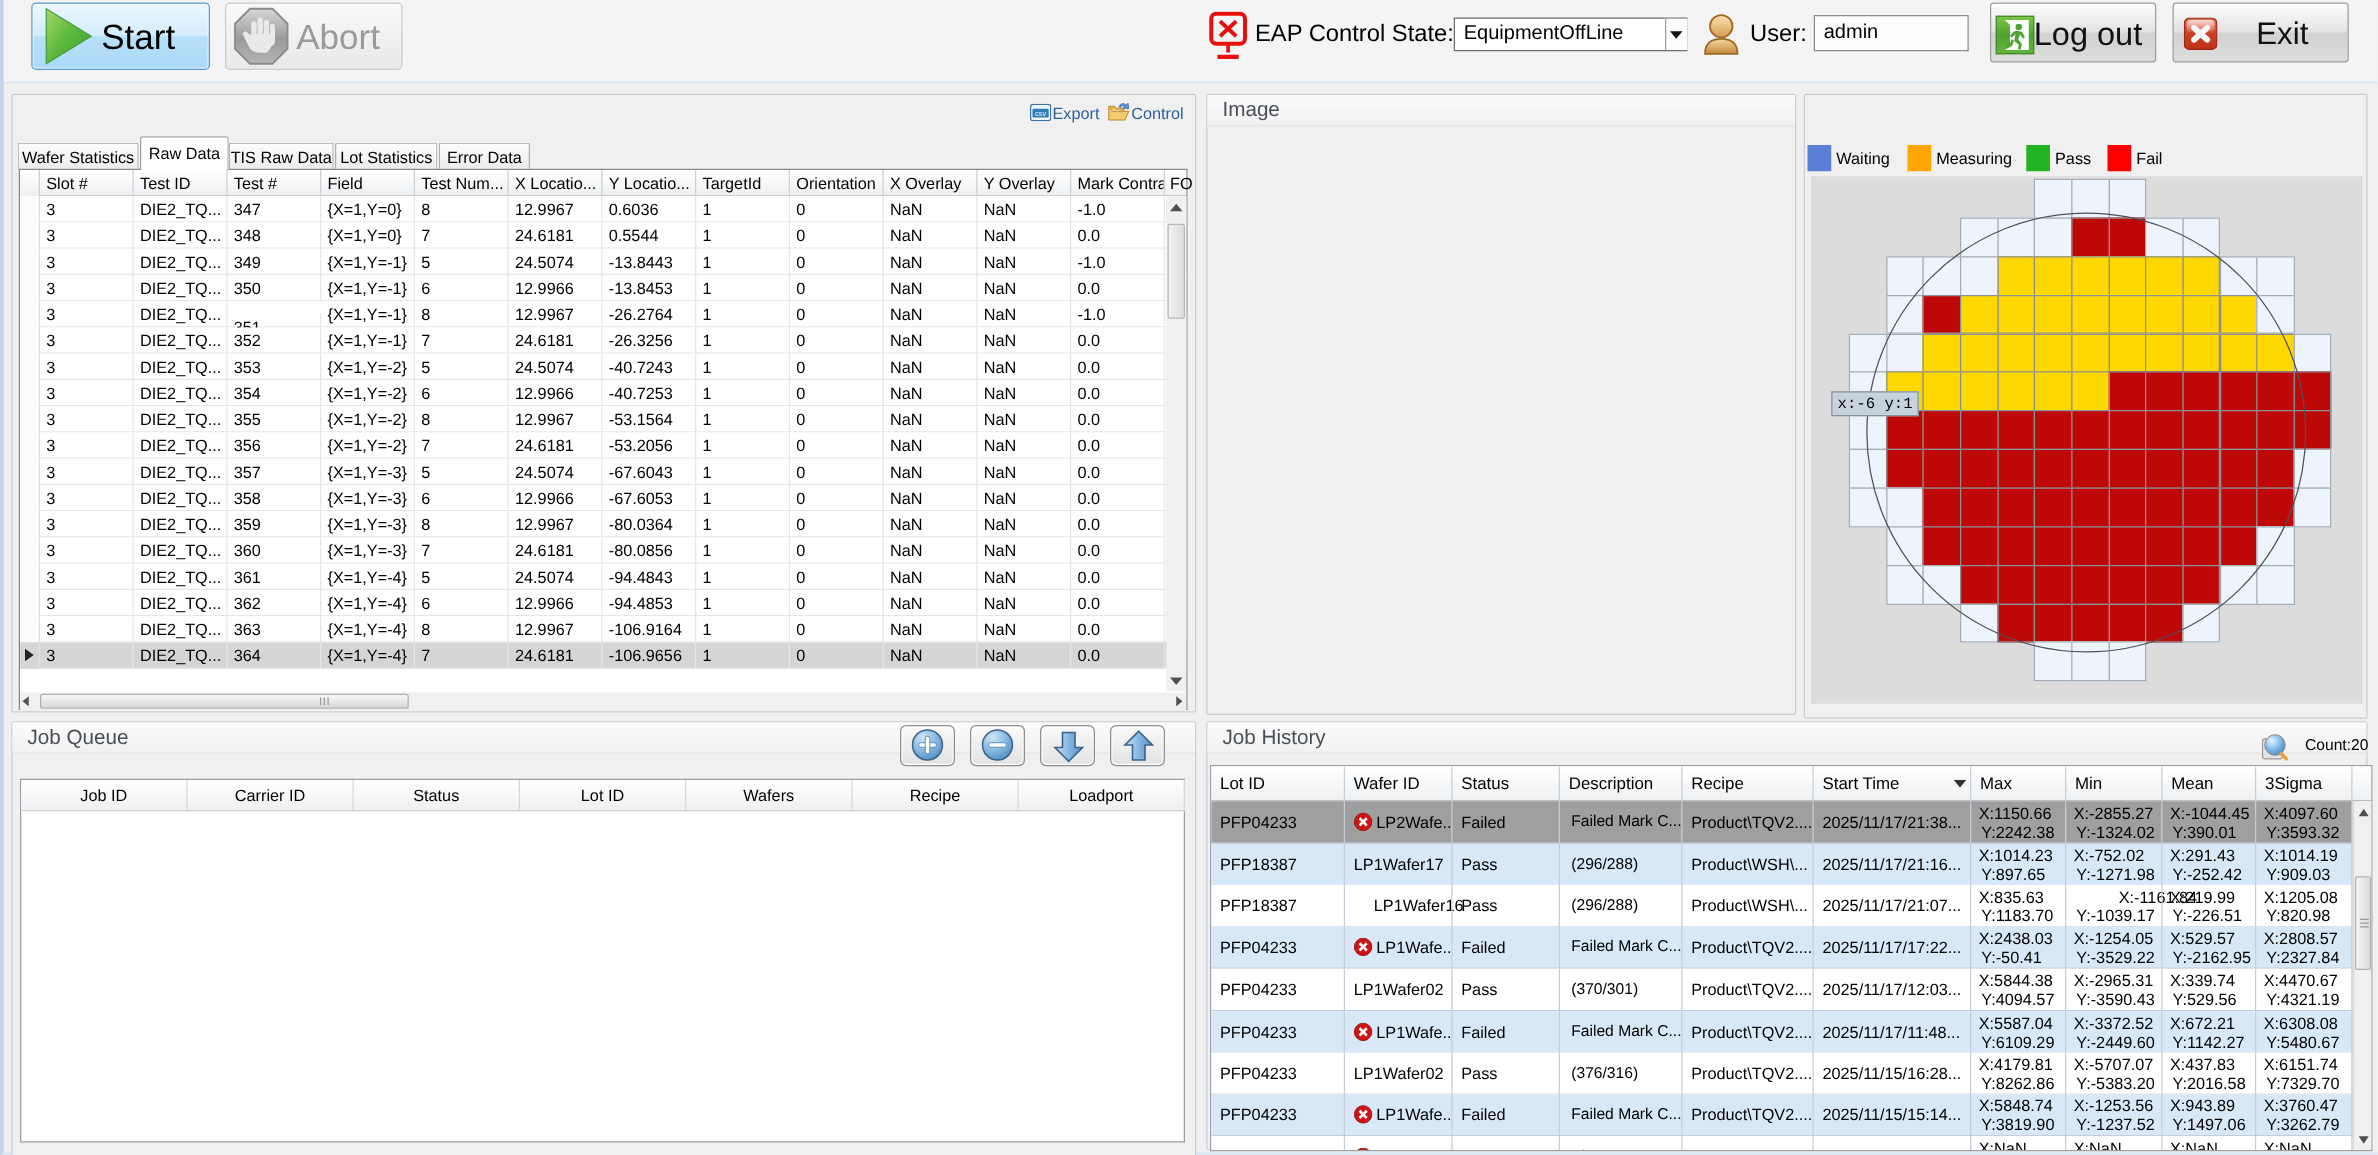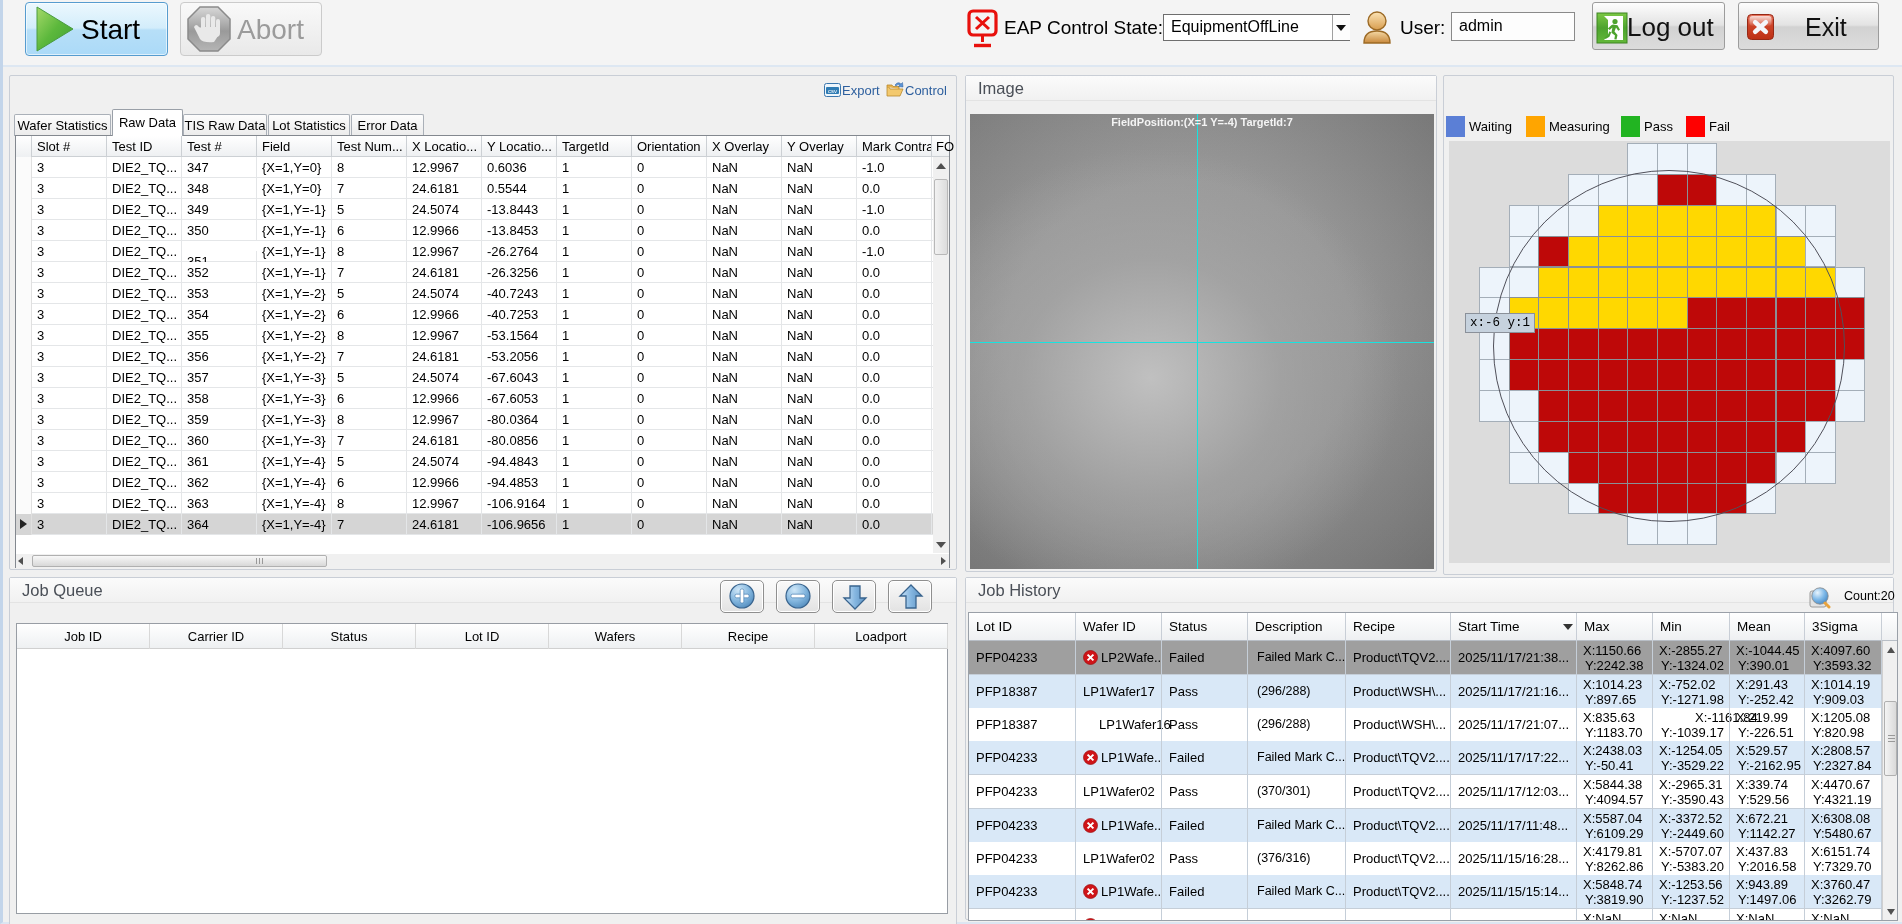--- a/index.html
+++ b/index.html
@@ -491,29 +491,20 @@
 <div class="abs" style="left:266px;top:0;width:133px;height:25px;border-right:1px solid #d8d8d8;font-size:13px;text-align:center;padding-top:5px;">Status</div>
 <div class="abs" style="left:399px;top:0;width:133px;height:25px;border-right:1px solid #d8d8d8;font-size:13px;text-align:center;padding-top:5px;">Lot ID</div>
 <div class="abs" style="left:532px;top:0;width:133px;height:25px;border-right:1px solid #d8d8d8;font-size:13px;text-align:center;padding-top:5px;">Wafers</div>
 <div class="abs" style="left:665px;top:0;width:133px;height:25px;border-right:1px solid #d8d8d8;font-size:13px;text-align:center;padding-top:5px;">Recipe</div>
 <div class="abs" style="left:798px;top:0;width:133px;height:25px;border-right:1px solid #d8d8d8;font-size:13px;text-align:center;padding-top:5px;">Loadport</div>
 </div>
   </div>
 
 <div class="panel" style="left:965px;top:75px;width:472px;height:497px;">
  <div class="ptitle">Image</div>
- <div class="abs" style="left:4px;top:38px;width:464px;height:455px;background:#8e8e8e;overflow:hidden;">
-   <div class="abs" style="left:0;top:0;width:464px;height:455px;background:
-     radial-gradient(250px 230px at 39% 58%, #c0c0c0, rgba(172,172,172,0.55) 52%, rgba(150,150,150,0) 100%),
-     radial-gradient(125% 118% at 45% 50%, rgba(153,153,153,0) 30%, rgba(62,62,62,0.82) 100%),
-     linear-gradient(#9a9a9a,#909090);"></div>
-   <div class="abs" style="left:227px;top:0;width:1px;height:455px;background:#17e3e0;"></div>
-   <div class="abs" style="left:0;top:228px;width:464px;height:1px;background:#17e3e0;"></div>
-   <div class="abs" style="left:0;top:2px;width:464px;text-align:center;font-size:11px;font-weight:bold;color:#f4f4f4;">FieldPosition:(X=1 Y=-4) TargetId:7</div>
- </div>
 </div>
 
 <div class="panel" style="left:1443px;top:75px;width:451px;height:500px;">
 <div class="abs" style="left:2px;top:40px;width:19px;height:21px;background:#5b7fd6;"></div>
 <div class="abs" style="left:25px;top:43px;font-size:13px;color:#000;">Waiting</div>
 <div class="abs" style="left:82px;top:40px;width:19px;height:21px;background:#ffa500;"></div>
 <div class="abs" style="left:105px;top:43px;font-size:13px;color:#000;">Measuring</div>
 <div class="abs" style="left:177px;top:40px;width:19px;height:21px;background:#22b422;"></div>
 <div class="abs" style="left:200px;top:43px;font-size:13px;color:#000;">Pass</div>
 <div class="abs" style="left:242px;top:40px;width:19px;height:21px;background:#ff0000;"></div>

